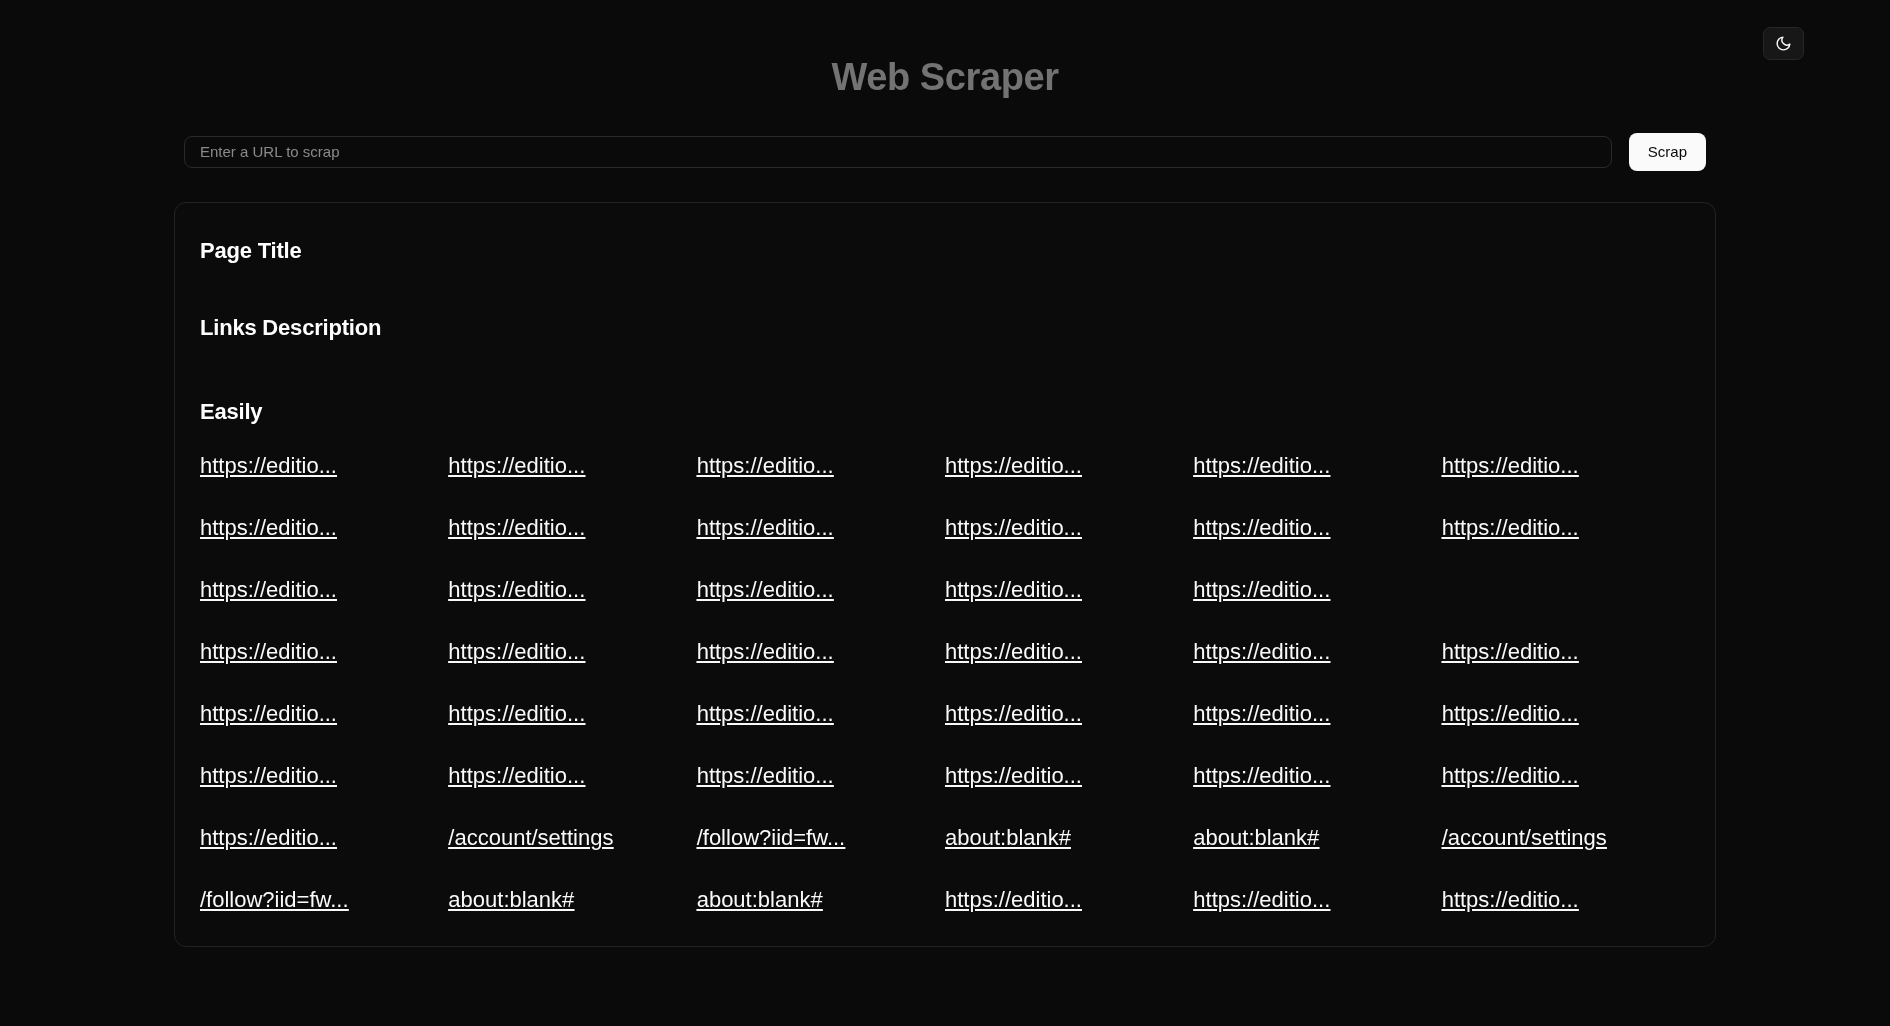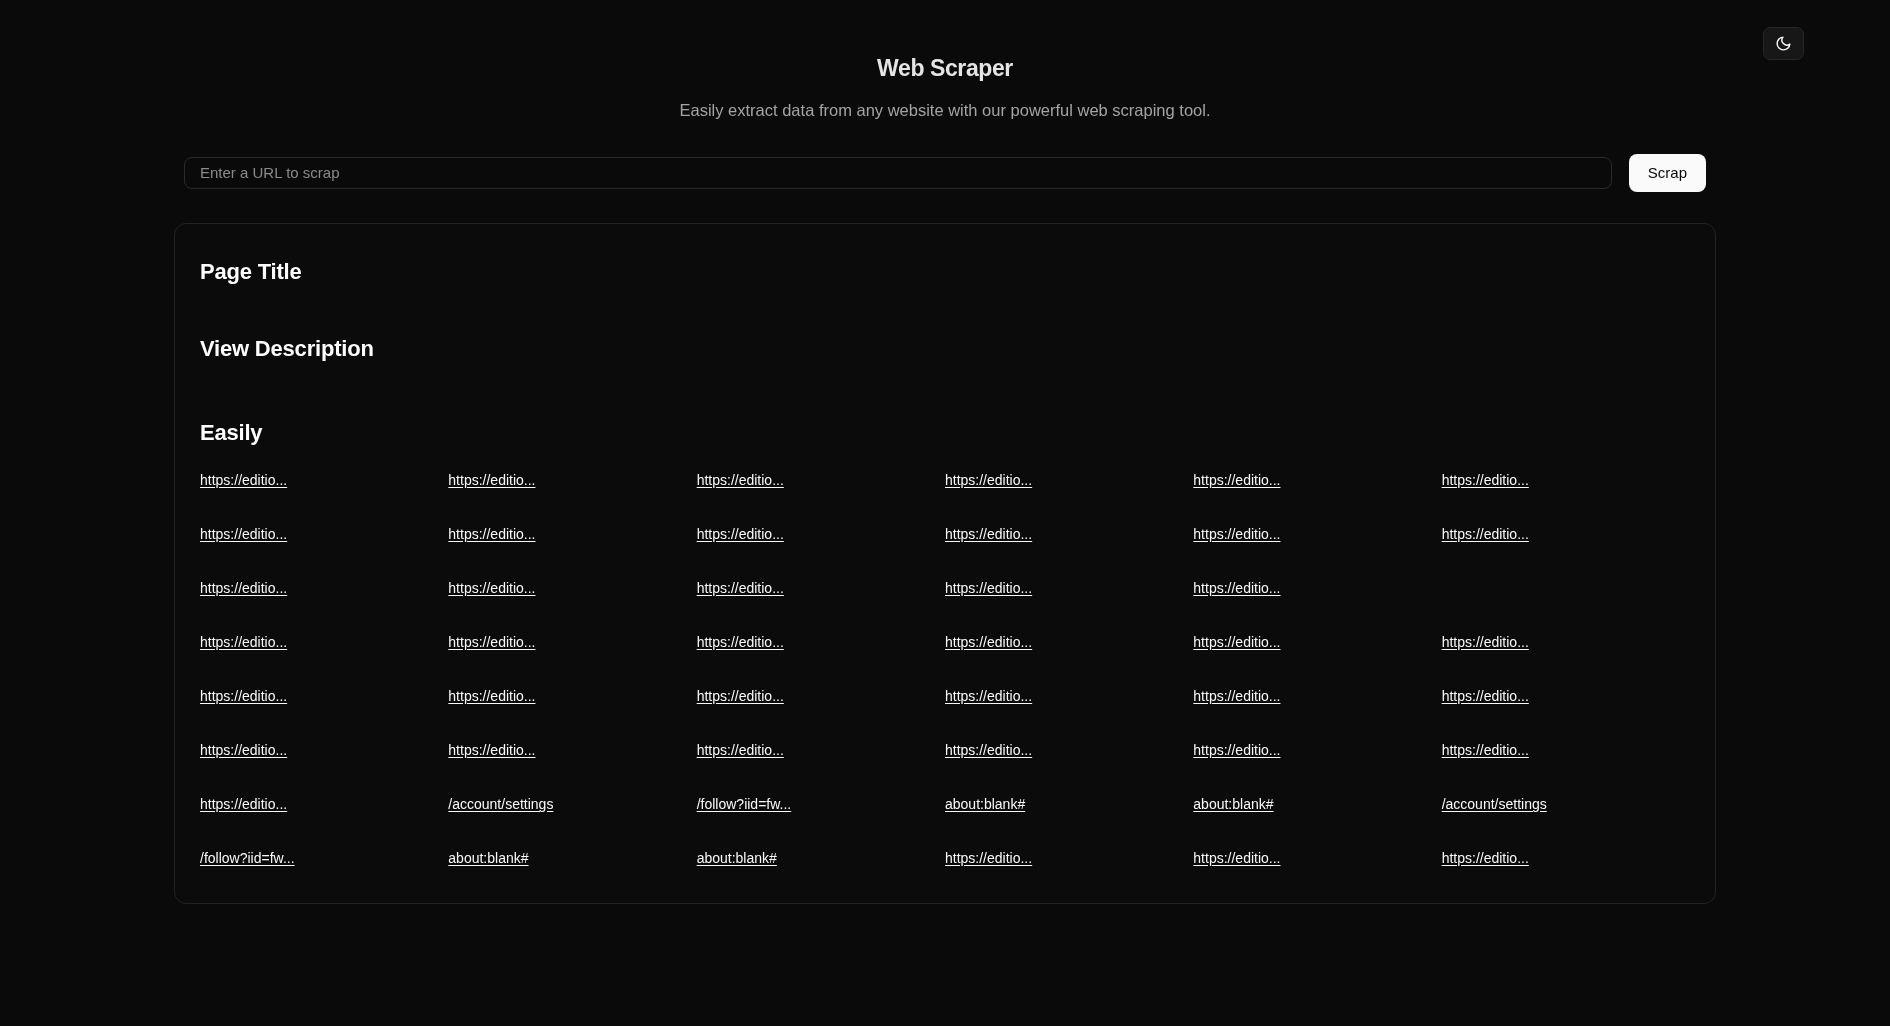--- a/index.html
+++ b/index.html
@@ -36,24 +36,24 @@
   .theme-toggle svg { display: block; }
 
   
   .page-wrap {
     padding-top: 55px;
     width: 1890px;
   }
 
   .app-title {
     text-align: center;
-    font-size: 23px;
+    font-size: 38px;
     font-weight: bold;
     letter-spacing: -0.4px;
-    color: #e5e5e5;
+    color: #737373;
     line-height: 1.2;
   }
 
   .app-subtitle {
     text-align: center;
     font-size: 16.5px;
     color: #a3a3a3;
     margin-top: 16px;
     line-height: 1.4;
   }
@@ -129,23 +129,24 @@
   
   .links-grid {
     display: grid;
     grid-template-columns: repeat(6, 1fr);
     row-gap: 29px;
     column-gap: 0;
     margin-top: 24px;
   }
 
   .link-cell {
-    font-size: 14px;
+    font-size: 22px;
     line-height: 1.5;
     min-height: 25px;
+    text-decoration: underline;
   }
 
   .link-cell a {
     color: #fafafa;
     text-decoration: underline;
     text-underline-offset: 2px;
   }
 </style>
 </head>
 <body>
@@ -154,32 +155,31 @@
   <span>
     <svg width="17" height="17" viewBox="0 0 24 24" fill="none" stroke="#fafafa" stroke-width="2" stroke-linecap="round" stroke-linejoin="round">
       <path d="M21 12.79A9 9 0 1 1 11.21 3 7 7 0 0 0 21 12.79z"></path>
     </svg>
   </span>
 </div>
 
 <div class="page-wrap">
 
   <h1 class="app-title">Web Scraper</h1>
-  <p class="app-subtitle">Easily extract data from any website with our powerful web scraping tool.</p>
 
   <div class="search-row">
     <input class="url-input" type="text" placeholder="Enter a URL to scrap" style="">
     <button class="scrap-button">Scrap</button>
   </div>
 
   <div class="results-card">
 
     <h2 class="section-heading block-title">Page Title</h2>
 
-    <h2 class="section-heading block-desc">View Description</h2>
+    <h2 class="section-heading block-desc">Links Description</h2>
 
     <h2 class="section-heading block-links">Easily</h2>
 
     <div class="links-grid" id="links-grid">
         <div class="link-cell"><a href="#">https://editio...</a></div>
         <div class="link-cell"><a href="#">https://editio...</a></div>
         <div class="link-cell"><a href="#">https://editio...</a></div>
         <div class="link-cell"><a href="#">https://editio...</a></div>
         <div class="link-cell"><a href="#">https://editio...</a></div>
         <div class="link-cell"><a href="#">https://editio...</a></div>

